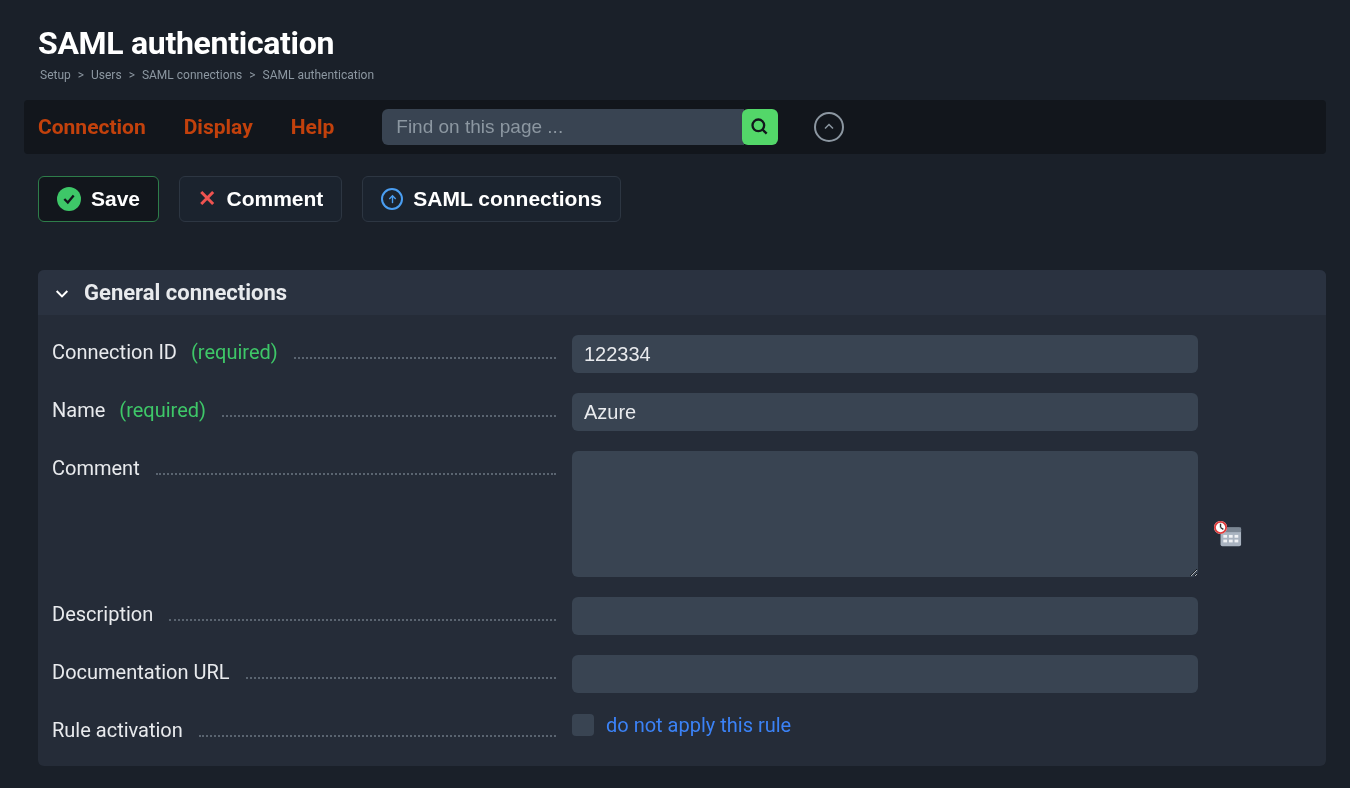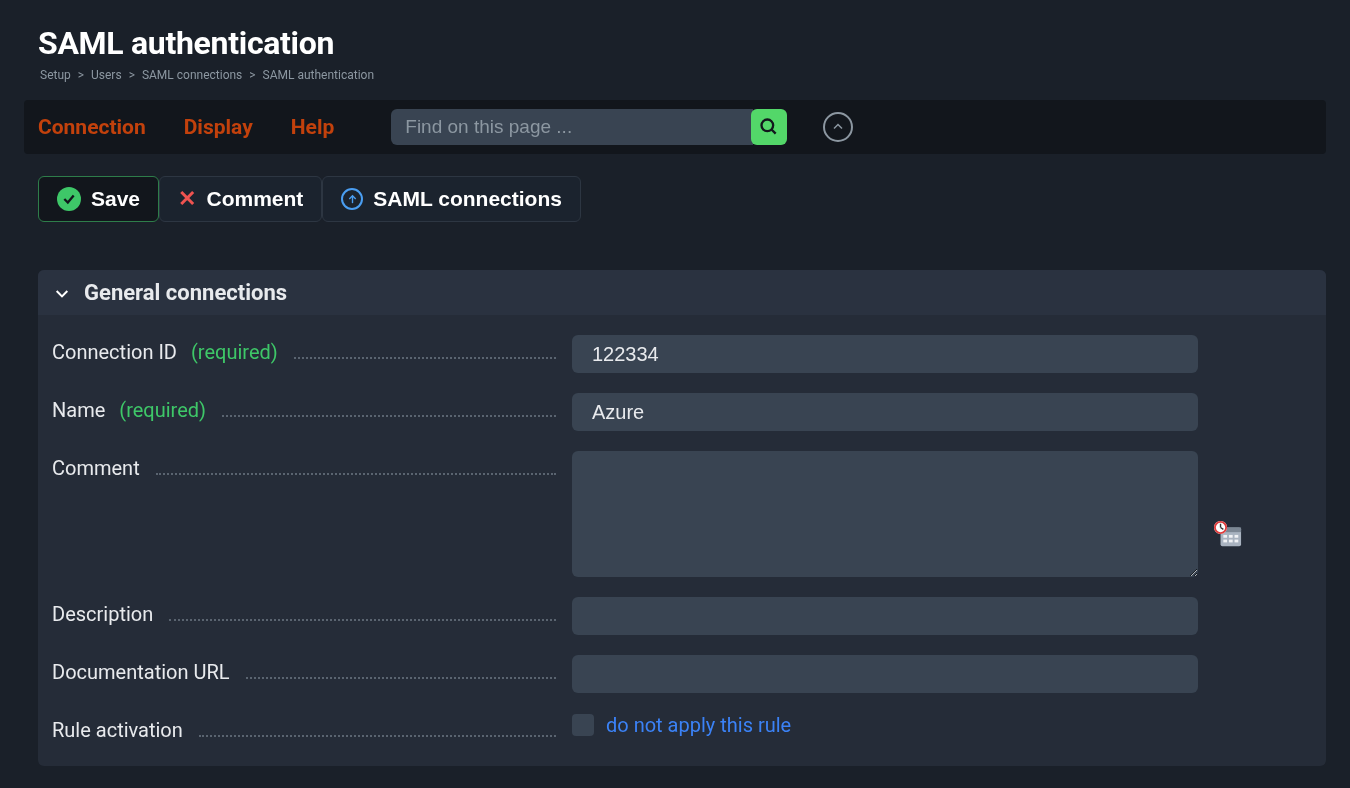--- a/index.html
+++ b/index.html
@@ -49,21 +49,21 @@
       font-weight: 700;
       padding: 0 20px 0 0;
       cursor: pointer;
     }
     .menu-item + .menu-item {
       padding-left: 18px;
     }
     .search-wrap {
       display: flex;
       align-items: flex-start;
-      margin-left: 37px;
+      margin-left: 28px;
     }
     .search-input {
       background: #394452;
       border: none;
       border-radius: 6px 0 0 6px;
       height: 36px;
       width: 362px;
       padding: 0 14px;
       font-size: 19px;
       color: #e8eaed;
@@ -90,20 +90,21 @@
       border: 2px solid #8c97a1;
       border-radius: 50%;
       display: flex;
       align-items: center;
       justify-content: center;
       margin-left: 36px;
       cursor: pointer;
     }
     .action-row {
       display: flex;
+      gap: 20px;
       margin-top: 22px;
       margin-bottom: 48px;
     }
     .action-btn {
       display: flex;
       align-items: center;
       gap: 10px;
       background: #1b232e;
       border: 1.5px solid #2d3642;
       border-radius: 6px;
@@ -194,21 +195,21 @@
       padding-left: 16px;
       display: flex;
       align-items: center;
     }
     .text-input {
       background: #394452;
       border: none;
       border-radius: 6px;
       height: 38px;
       width: 626px;
-      padding: 0 20px;
+      padding: 0 12px;
       font-size: 20px;
       color: #e8eaed;
       outline: none;
     }
     .textarea-input {
       background: #394452;
       border: none;
       border-radius: 6px;
       width: 626px;
       height: 126px;

